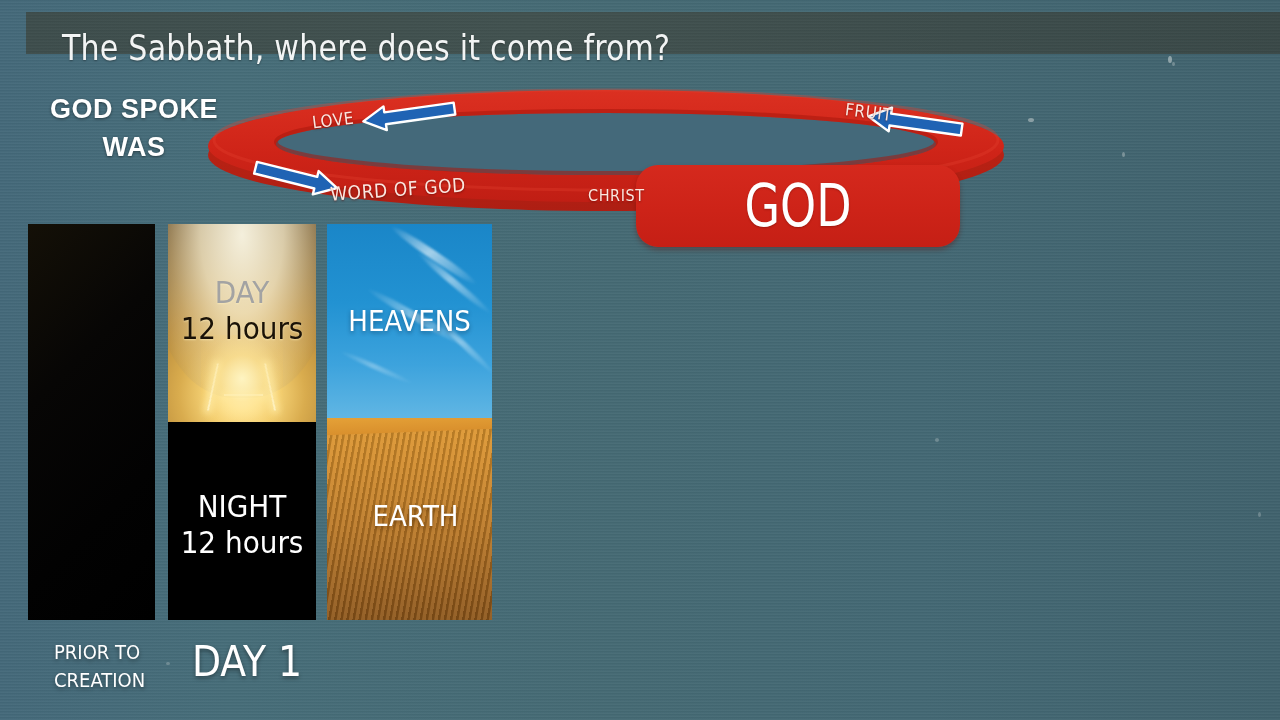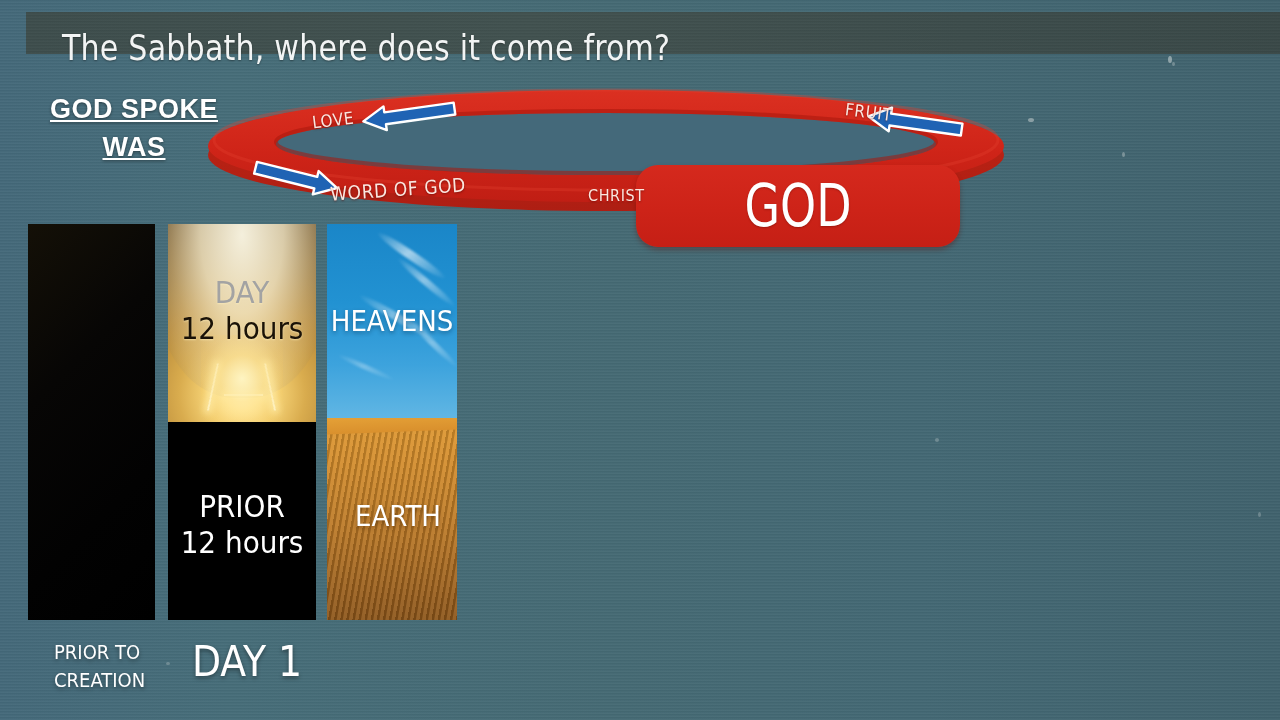--- a/index.html
+++ b/index.html
@@ -34,21 +34,20 @@
     text-shadow:0 1px 2px rgba(0,0,0,.35);
   }
 
   
   #god-spoke{
     position:absolute;left:28px;top:90px;width:212px;
     text-align:center;color:#ffffff;font-weight:bold;
     font-size:27px;line-height:38px;letter-spacing:.5px;
     font-family:"Liberation Sans",sans-serif;
     text-shadow:0 1px 3px rgba(0,0,0,.45);
-    text-decoration:underline;
   }
 
   
   #ring-wrap{position:absolute;left:206px;top:78px;width:840px;height:150px;}
   #ring-wrap svg{position:absolute;left:0;top:0;}
 
   .ring-label{
     position:absolute;color:#fbe6df;white-space:nowrap;
     font-family:"DejaVu Sans Condensed","Liberation Sans",sans-serif;
     font-weight:300;letter-spacing:.6px;
@@ -71,21 +70,21 @@
     font-family:"DejaVu Sans Condensed","Liberation Sans",sans-serif;
     transform:scaleX(.88);
     text-shadow:0 1px 2px rgba(100,15,8,.45);
   }
 
   
   .col{position:absolute;overflow:hidden;}
   #col-prior{left:28px;top:224px;width:127px;height:396px;
     background:linear-gradient(135deg,#141007 0%,#070605 35%,#020202 70%,#000 100%);}
   #col-day1{left:168px;top:224px;width:148px;height:396px;background:#000;}
-  #col-day2{left:327px;top:224px;width:130px;height:396px;background:#000;}
+  #col-day2{left:327px;top:224px;width:165px;height:396px;background:#000;}
 
   
   #d1-top{position:absolute;left:0;top:0;width:100%;height:198px;overflow:hidden;
     background:
       radial-gradient(circle at 50% 86%, #fff8d0 0%, #ffe9a0 9%, #f3cf72 20%, #d9ac4e 34%, #b98b3a 52%, #8e6c33 72%, #5d4626 100%),
       #7a5e30;}
   #d1-bulbglass{position:absolute;left:-8%;top:-30%;width:116%;height:118%;
     border-radius:50% 50% 46% 46%;
     background:radial-gradient(ellipse at 50% 30%, rgba(255,252,235,.92) 0%, rgba(246,236,205,.78) 34%, rgba(226,206,160,.45) 58%, rgba(150,126,80,.12) 78%, rgba(0,0,0,0) 92%);}
   .filament{position:absolute;background:rgba(255,250,215,.85);box-shadow:0 0 7px 3px rgba(255,241,180,.75);}
@@ -204,21 +203,21 @@
     <div id="d1-top">
       <div id="d1-bulbglass"></div>
       <div class="filament" style="left:30%;top:70%;width:2px;height:24%;transform:rotate(12deg);"></div>
       <div class="filament" style="left:68%;top:70%;width:2px;height:24%;transform:rotate(-12deg);"></div>
       <div class="filament" style="left:38%;top:86%;width:26%;height:2px;"></div>
       <div id="d1-glow"></div>
     </div>
     <div id="d1-bot"></div>
     <div class="img-label" id="lbl-day">DAY</div>
     <div class="img-label" id="lbl-day2">12 hours</div>
-    <div class="img-label" id="lbl-night">PRIOR</div>
+    <div class="img-label" id="lbl-night">NIGHT</div>
     <div class="img-label" id="lbl-night2">12 hours</div>
   </div>
 
   <div class="col" id="col-day2">
     <div id="d2-sky">
       <div class="cirrus" style="left:34%;top:14%;width:62%;height:9px;transform:rotate(34deg);opacity:.8;"></div>
       <div class="cirrus" style="left:48%;top:28%;width:58%;height:7px;transform:rotate(40deg);opacity:.65;"></div>
       <div class="cirrus" style="left:20%;top:46%;width:70%;height:8px;transform:rotate(30deg);opacity:.55;"></div>
       <div class="cirrus" style="left:58%;top:60%;width:50%;height:6px;transform:rotate(44deg);opacity:.5;"></div>
       <div class="cirrus" style="left:6%;top:72%;width:48%;height:5px;transform:rotate(24deg);opacity:.4;"></div>

